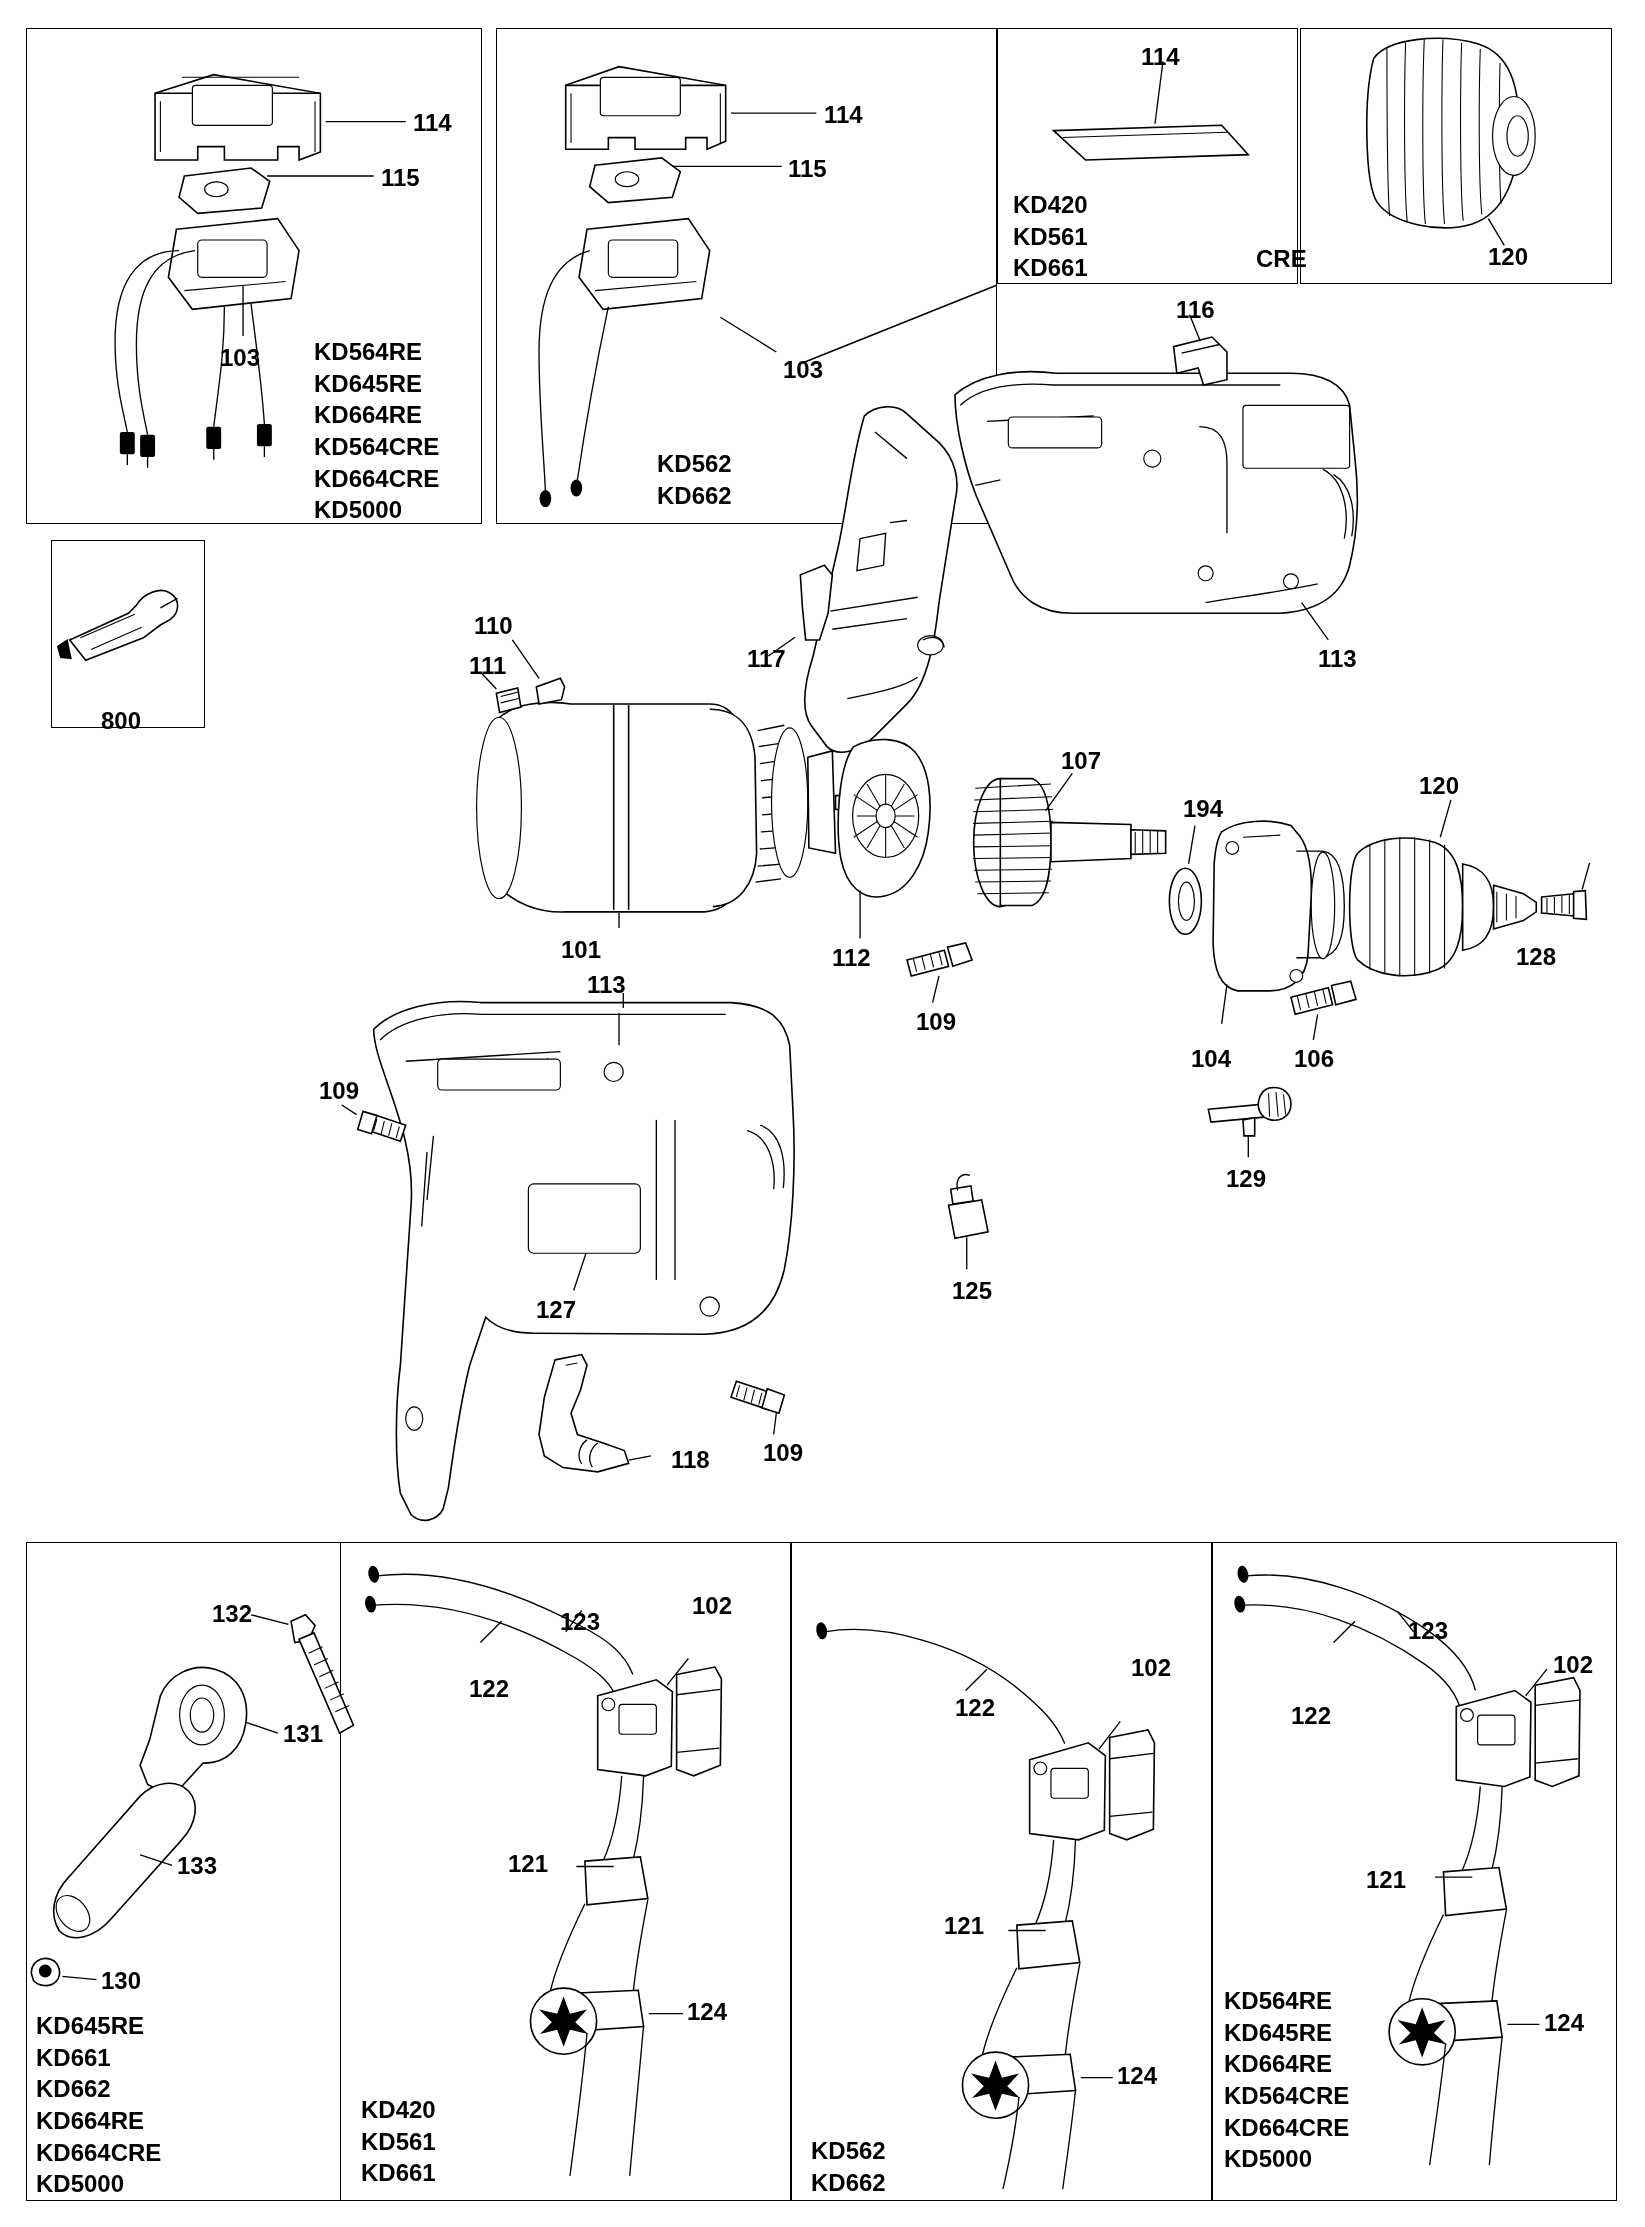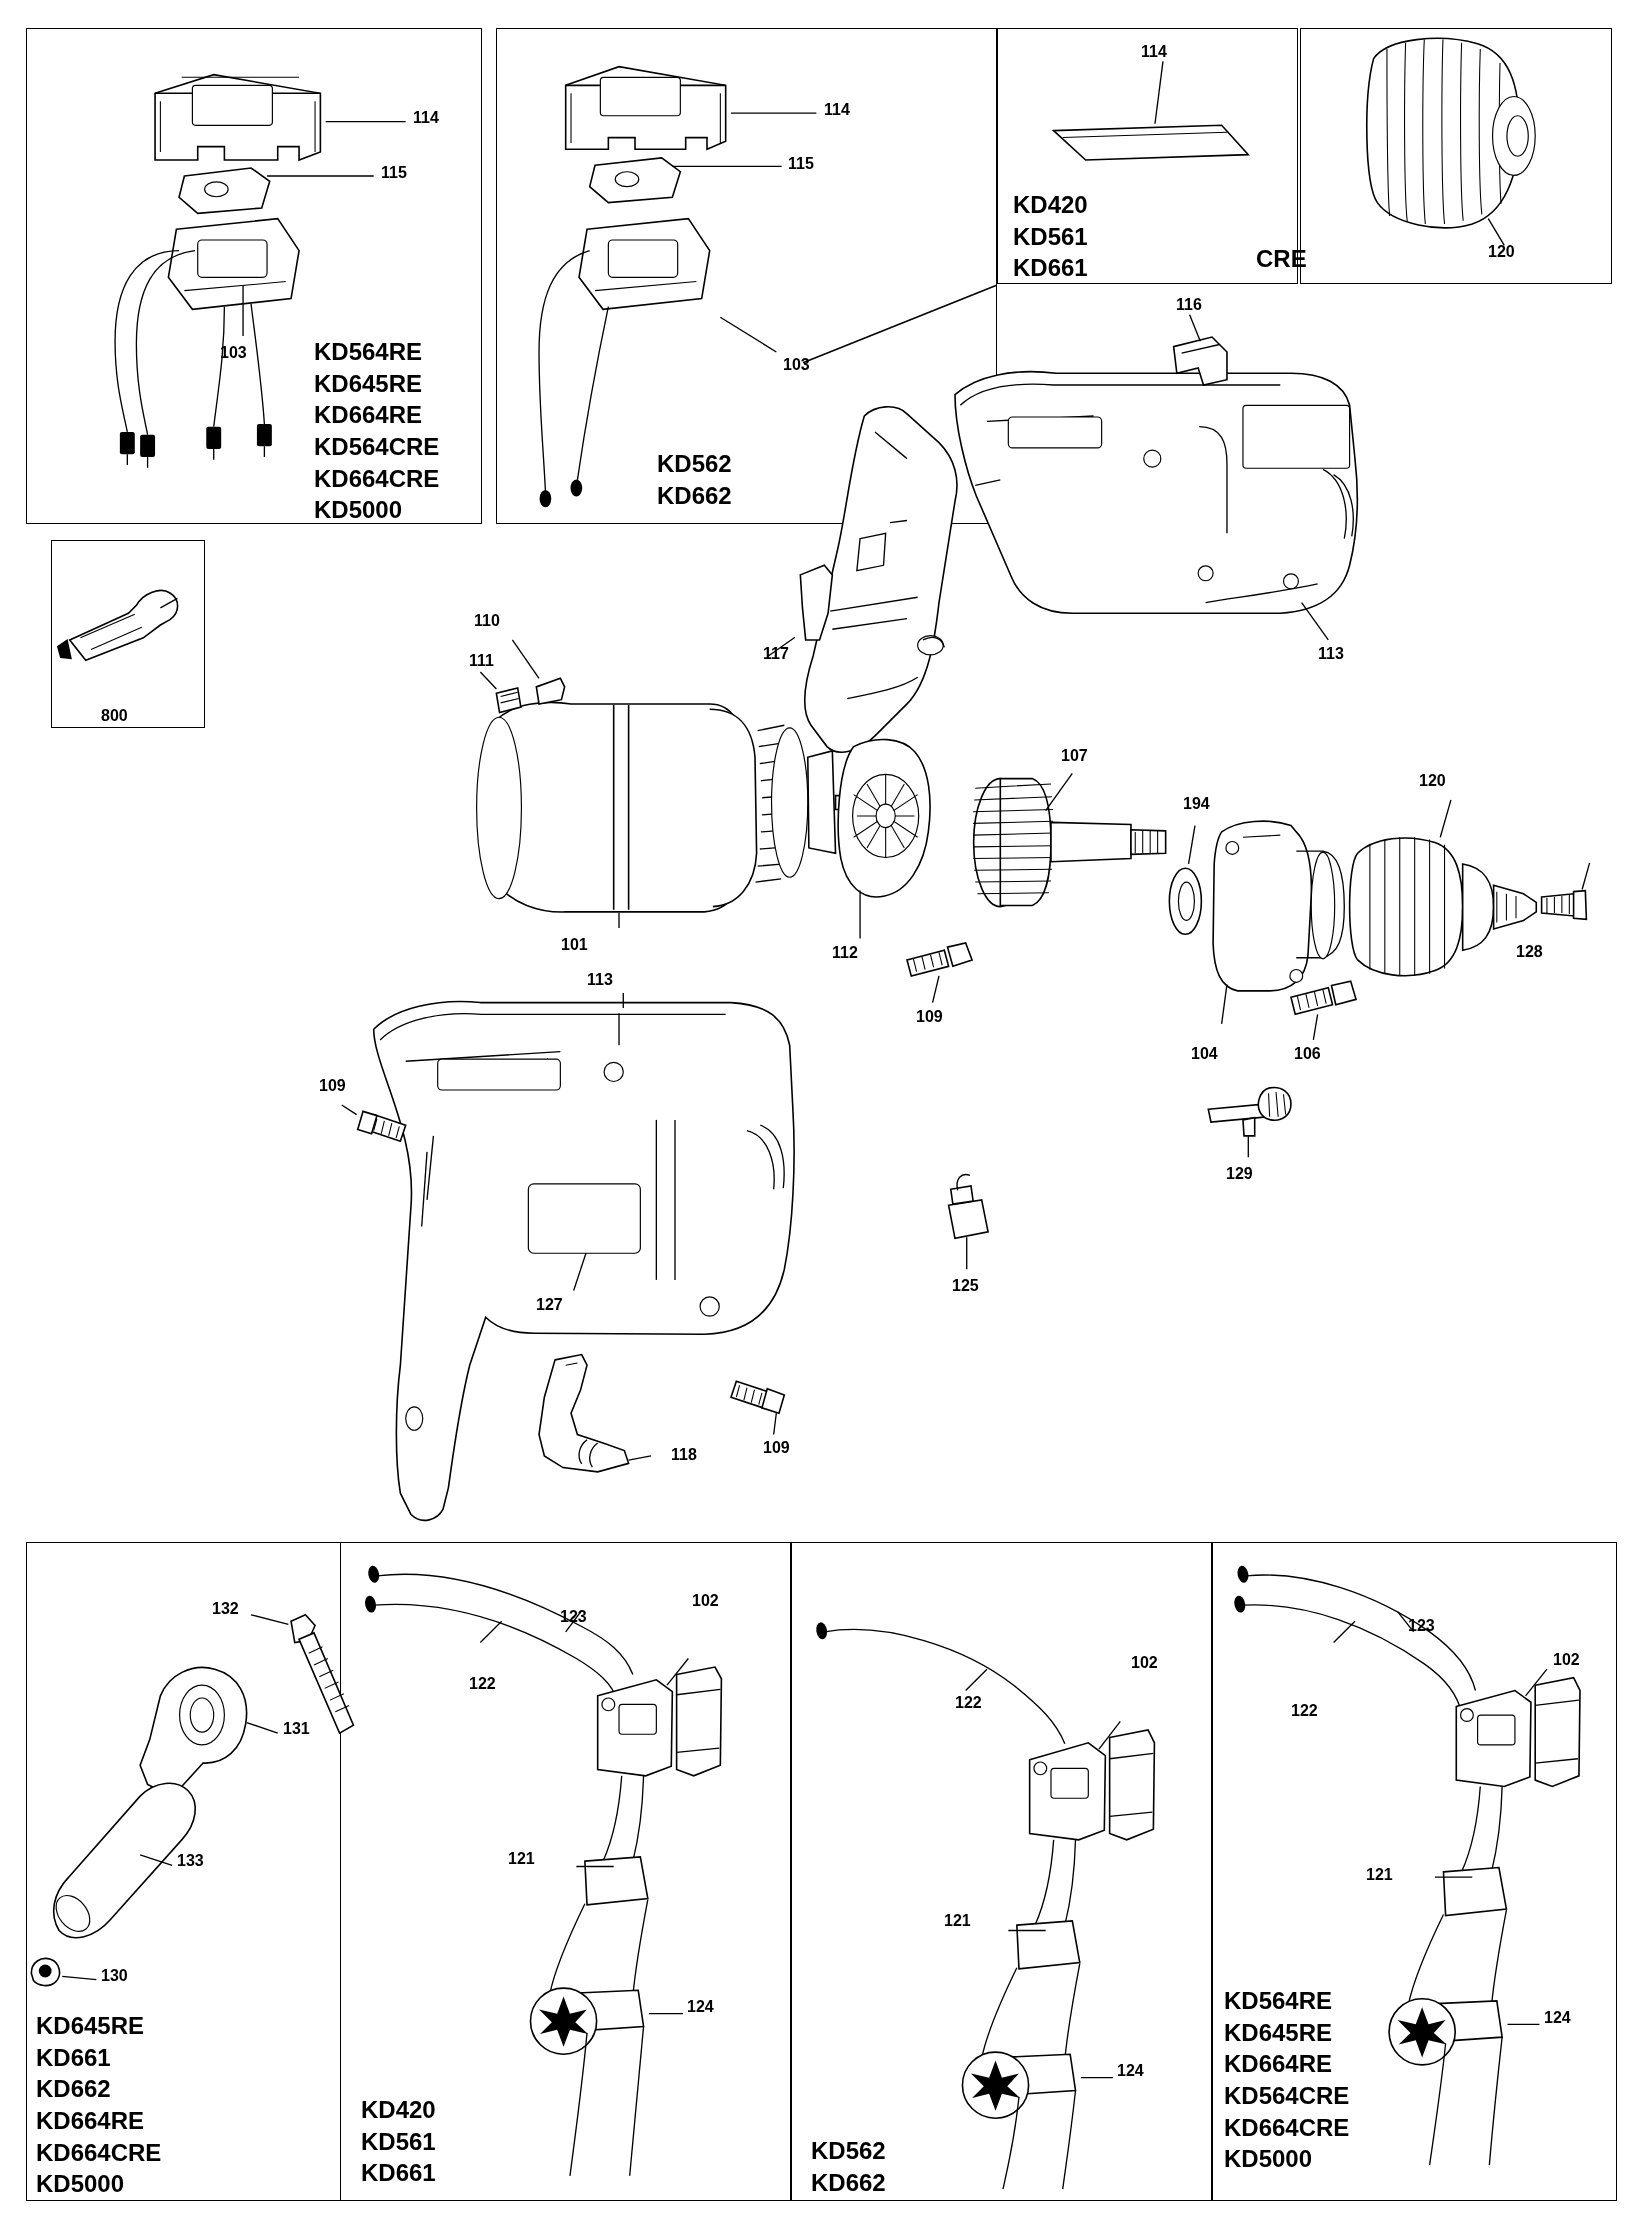--- a/index.html
+++ b/index.html
@@ -23,21 +23,21 @@
   }
   .box {
     position: absolute;
     border: 1.6px solid #000;
     box-sizing: border-box;
     background: transparent;
   }
   .callout {
     position: absolute;
     font-weight: bold;
-    font-size: 16px;
+    font-size: 24px;
     color: #000;
     white-space: nowrap;
   }
   .modellist {
     position: absolute;
     font-weight: bold;
     font-size: 24px;
     line-height: 1.32;
     white-space: pre;
   }
@@ -490,21 +490,21 @@
 KD561
 KD661</div>
 
   <div class="callout" style="left:1488px; top:243px;">120</div>
   <div class="modellist" style="left:1256px; top:243px;">CRE</div>
 
   <div class="callout" style="left:101px; top:707px;">800</div>
 
   <div class="callout" style="left:1176px; top:296px;">116</div>
   <div class="callout" style="left:1318px; top:645px;">113</div>
-  <div class="callout" style="left:747px; top:645px;margin-left:16px;">117</div>
+  <div class="callout" style="left:747px; top:645px;">117</div>
   <div class="callout" style="left:474px; top:612px;">110</div>
   <div class="callout" style="left:469px; top:652px;">111</div>
   <div class="callout" style="left:561px; top:936px;">101</div>
   <div class="callout" style="left:832px; top:944px;">112</div>
   <div class="callout" style="left:916px; top:1008px;">109</div>
   <div class="callout" style="left:1061px; top:747px;">107</div>
   <div class="callout" style="left:1183px; top:795px;">194</div>
   <div class="callout" style="left:1419px; top:772px;">120</div>
   <div class="callout" style="left:1516px; top:943px;">128</div>
   <div class="callout" style="left:1191px; top:1045px;">104</div>

